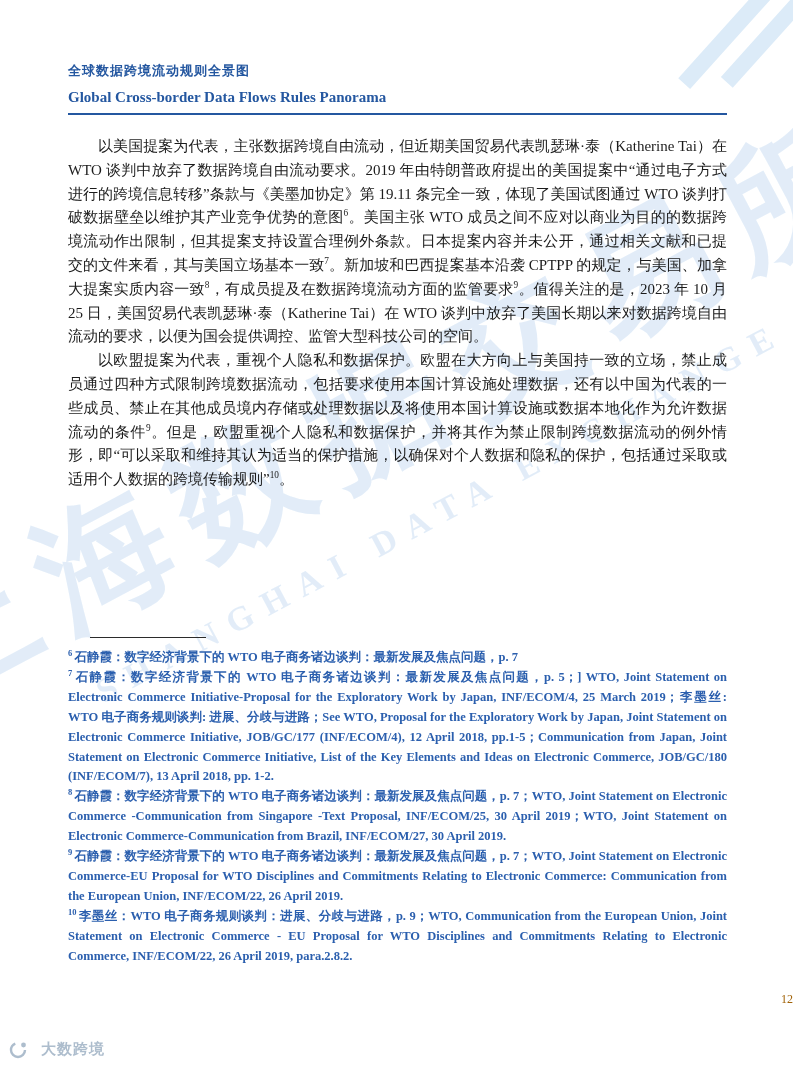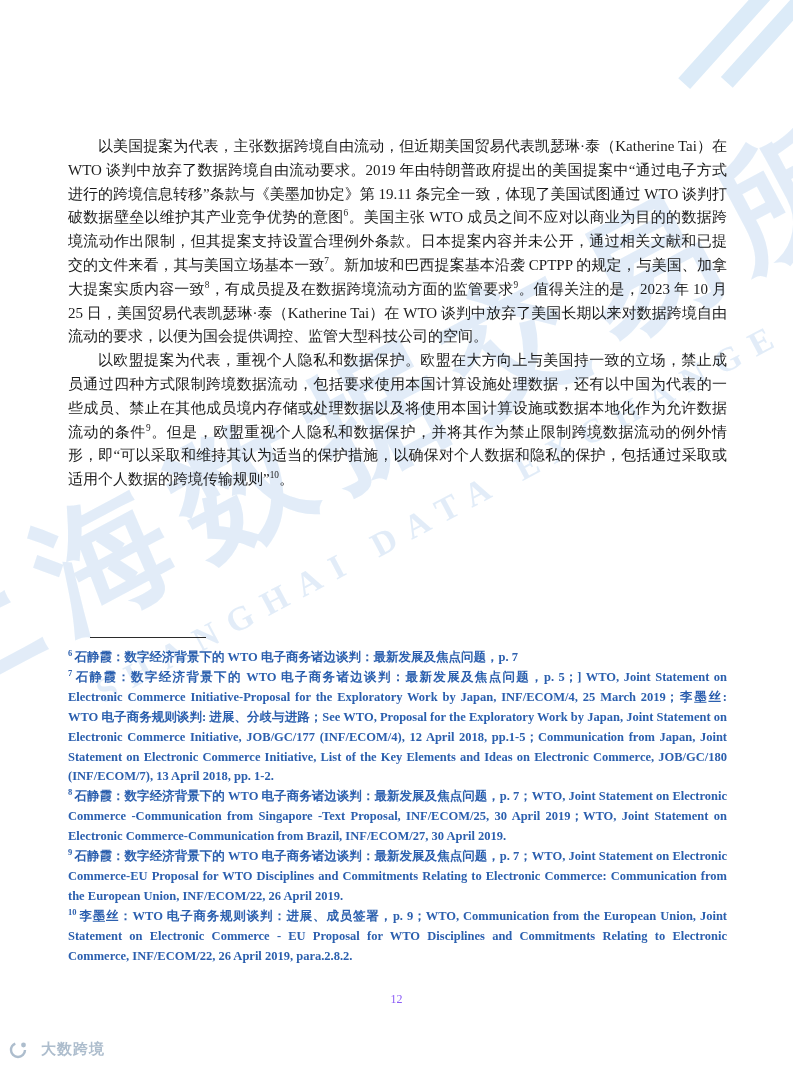--- a/index.html
+++ b/index.html
@@ -48,51 +48,56 @@
   .fn-sep { position:absolute; left:90px; top:637px; width:116px; border-top:1.5px solid #2b2b2b; }
   .fns {
     position:absolute; left:68px; right:66px; top:648px;
     color:#2b5fae; font-size:12.5px; line-height:19.9px;
     text-align:justify; font-weight:bold;
   }
   .fn sup { font-size:0.68em; }
   .b { font-weight:bold; }
 
   
-  .page-number { position:absolute; left:0; right:0; top:992px; text-align:center; font-size:12px; color:#8b5cf6; }
+  .page-number { position:absolute; left:0; right:0; top:992px; text-align:right; font-size:12px; color:#a16207; }
 
   .brand { position:absolute; left:8px; top:1040px; display:flex; align-items:flex-start; gap:13px; color:#adbdcd; }
   .brand-icon { display:inline-flex; }
   .brand-text { font-size:15px; font-weight:bold; letter-spacing:1px; font-family:"Liberation Sans","DejaVu Sans",sans-serif; }
 </style>
 </head>
 <body>
 
 <div class="page">
 
   <div class="watermark">
     <div class="wm-zh">上海数据交易所</div>
     <div class="wm-en">SHANGHAI DATA EXCHANGE</div>
   </div>
   <div class="corner-stripe s1"></div>
   <div class="corner-stripe s2"></div>
 
+  <header class="hdr">
+    <div class="title-zh">全球数据跨境流动规则全景图</div>
+    <div class="title-en">Global Cross-border Data Flows Rules Panorama</div>
+    <div class="header-rule"></div>
+  </header>
 
   <main class="body-text">
     <p class="para"><span>以美国提案为代表，主张数据跨境自由流动，但近期美国贸易代表凯瑟琳·泰（Katherine Tai）在 WTO 谈判中放弃了数据跨境自由流动要求。2019 年由特朗普政府提出的美国提案中“通过电子方式进行的跨境信息转移”条款与《美墨加协定》第 19.11 条完全一致，体现了美国试图通过 WTO 谈判打破数据壁垒以维护其产业竞争优势的意图</span><sup>6</sup><span>。美国主张 WTO 成员之间不应对以商业为目的的数据跨境流动作出限制，但其提案支持设置合理例外条款。日本提案内容并未公开，通过相关文献和已提交的文件来看，其与美国立场基本一致</span><sup>7</sup><span>。新加坡和巴西提案基本沿袭 CPTPP 的规定，与美国、加拿大提案实质内容一致</span><sup>8</sup><span>，有成员提及在数据跨境流动方面的监管要求</span><sup>9</sup><span>。值得关注的是，2023 年 10 月 25 日，美国贸易代表凯瑟琳·泰（Katherine Tai）在 WTO 谈判中放弃了美国长期以来对数据跨境自由流动的要求，以便为国会提供调控、监管大型科技公司的空间。</span></p>
     <p class="para"><span>以欧盟提案为代表，重视个人隐私和数据保护。欧盟在大方向上与美国持一致的立场，禁止成员通过四种方式限制跨境数据流动，包括要求使用本国计算设施处理数据，还有以中国为代表的一些成员、禁止在其他成员境内存储或处理数据以及将使用本国计算设施或数据本地化作为允许数据流动的条件</span><sup>9</sup><span>。但是，欧盟重视个人隐私和数据保护，并将其作为禁止限制跨境数据流动的例外情形，即“可以采取和维持其认为适当的保护措施，以确保对个人数据和隐私的保护，包括通过采取或适用个人数据的跨境传输规则”</span><sup>10</sup><span>。</span></p>
   </main>
 
   <div class="fn-sep"></div>
   <section class="fns">
     <p class="fn"><sup>6 </sup><span class="b">石静霞：数字经济背景下的 WTO 电子商务诸边谈判：最新发展及焦点问题</span><span>，p. 7</span></p>
     <p class="fn"><sup>7 </sup><span class="b">石静霞：数字经济背景下的 WTO 电子商务诸边谈判：最新发展及焦点问题</span><span>，p. 5；] WTO, Joint Statement on Electronic Commerce Initiative-Proposal for the Exploratory Work by Japan, INF/ECOM/4, 25 March 2019；</span><span class="b">李墨丝: WTO 电子商务规则谈判: 进展、分歧与进路</span><span>；See WTO, Proposal for the Exploratory Work by Japan, Joint Statement on Electronic Commerce Initiative, JOB/GC/177 (INF/ECOM/4), 12 April 2018, pp.1-5；Communication from Japan, Joint Statement on Electronic Commerce Initiative, List of the Key Elements and Ideas on Electronic Commerce, JOB/GC/180 (INF/ECOM/7), 13 April 2018, pp. 1-2.</span></p>
     <p class="fn"><sup>8 </sup><span class="b">石静霞：数字经济背景下的 WTO 电子商务诸边谈判：最新发展及焦点问题</span><span>，p. 7；WTO, Joint Statement on Electronic Commerce -Communication from Singapore -Text Proposal, INF/ECOM/25,  30 April 2019；WTO, Joint Statement on Electronic Commerce-Communication from Brazil, INF/ECOM/27, 30 April 2019.</span></p>
     <p class="fn"><sup>9 </sup><span class="b">石静霞：数字经济背景下的 WTO 电子商务诸边谈判：最新发展及焦点问题</span><span>，p. 7；WTO, Joint Statement on Electronic Commerce-EU Proposal for WTO Disciplines and Commitments Relating to Electronic Commerce: Communication from the European Union, INF/ECOM/22, 26 April 2019.</span></p>
-    <p class="fn"><sup>10 </sup><span class="b">李墨丝：WTO 电子商务规则谈判：进展、成员签署</span><span>，p. 9；WTO, Communication from the European Union, Joint Statement on Electronic Commerce - EU Proposal for WTO Disciplines and Commitments Relating to Electronic Commerce, INF/ECOM/22, 26 April 2019, para.2.8.2.</span></p>
+    <p class="fn"><sup>10 </sup><span class="b">李墨丝：WTO 电子商务规则谈判：进展、分歧与进路</span><span>，p. 9；WTO, Communication from the European Union, Joint Statement on Electronic Commerce - EU Proposal for WTO Disciplines and Commitments Relating to Electronic Commerce, INF/ECOM/22, 26 April 2019, para.2.8.2.</span></p>
   </section>
 
   <div class="page-number">12</div>
 
   <div class="brand">
     <span class="brand-icon">
       <svg width="20" height="20" viewBox="0 0 20 20">
         <circle cx="10" cy="10" r="7" fill="none" stroke="#adbdcd" stroke-width="2.4" stroke-dasharray="30 14"></circle>
         <circle cx="15.5" cy="5" r="2.4" fill="#adbdcd"></circle>
       </svg>

